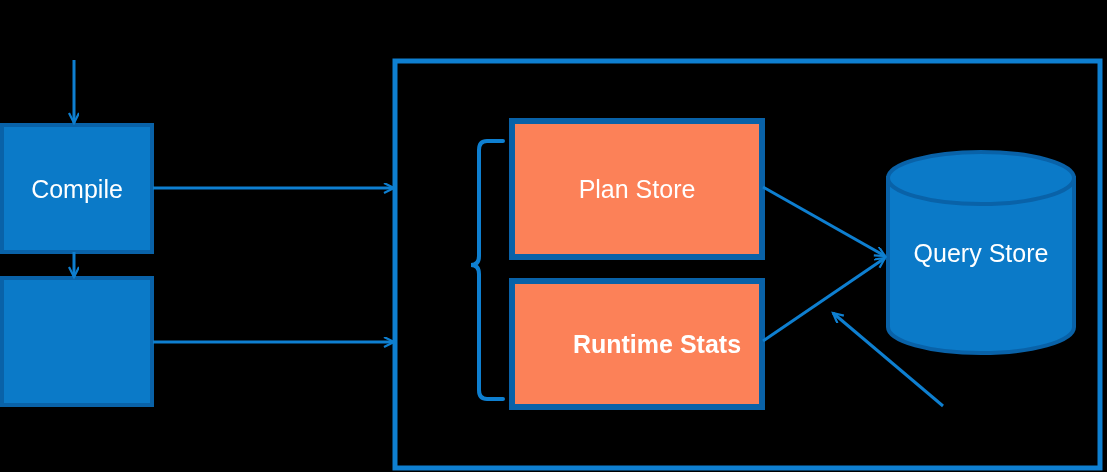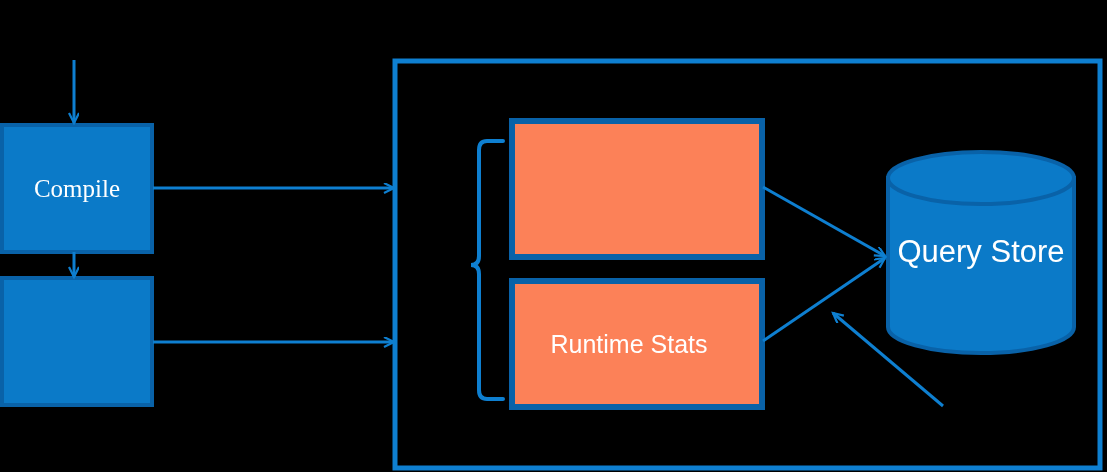--- a/index.html
+++ b/index.html
@@ -26,25 +26,25 @@
   .node-label {
     position: absolute;
     display: flex;
     align-items: center;
     justify-content: center;
     text-align: center;
     color: #ffffff;
     pointer-events: none;
     line-height: 1.12;
   }
-  #compile-label  { left: 2px;   top: 125px; width: 150px; height: 127px; font-size: 25px; font-family: Liberation Serif, serif; }
+  #compile-label  { left: 2px;   top: 125px; width: 150px; height: 127px; font-size: 25px; }
   #execute-label  { left: 2px;   top: 278px; width: 150px; height: 127px; font-size: 25px; }
   #planstore-label{ left: 512px; top: 121px; width: 250px; height: 136px; font-size: 25px; }
-  #runtime-label  { left: 504px; top: 281px; width: 250px; height: 126px; font-size: 25px; }
-  #schema-label   { left: 888px; top: 180px; width: 186px; height: 145px; font-size: 31px; align-items: center; }
+  #runtime-label  { left: 532px; top: 281px; width: 250px; height: 126px; font-size: 25px; font-weight: bold; }
+  #schema-label   { left: 888px; top: 180px; width: 186px; height: 145px; font-size: 25px; align-items: center; }
 </style>
 </head>
 <body>
 
 <div id="canvas">
 
   <svg id="svg-layer" viewBox="0 0 1107 472" xmlns="http://www.w3.org/2000/svg">
 
     <defs>
       <marker id="arrow-open" markerWidth="14" markerHeight="14" refX="11" refY="5" orient="auto" markerUnits="userSpaceOnUse">
@@ -81,20 +81,21 @@
 
     <line x1="763" y1="341" x2="885" y2="258" stroke="#0E7FD0" stroke-width="3" marker-end="url(#arrow-open)"></line>
 
     <line x1="943" y1="406" x2="833" y2="313" stroke="#0E7FD0" stroke-width="3" marker-end="url(#arrow-open)"></line>
 
   </svg>
 
   <div class="node-label" id="compile-label">Compile</div>
 
 
+  <div class="node-label" id="planstore-label">Plan Store</div>
 
   <div class="node-label" id="runtime-label">Runtime Stats</div>
 
   <div class="node-label" id="schema-label">
     <div>
       <div>Query Store</div>
     </div>
   </div>
 
 </div>

